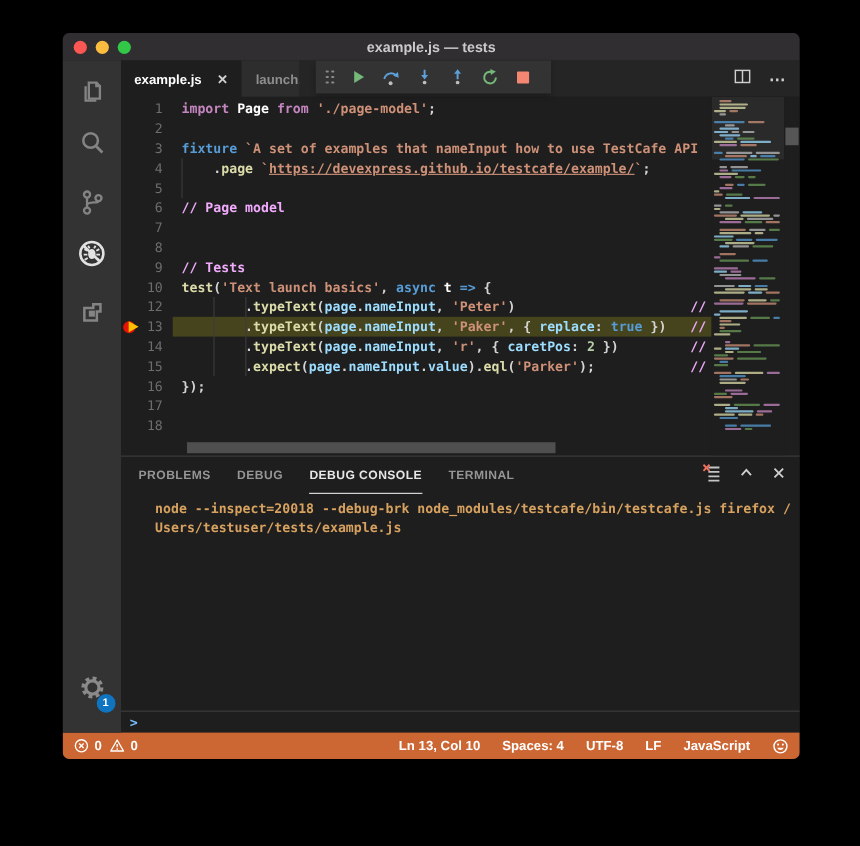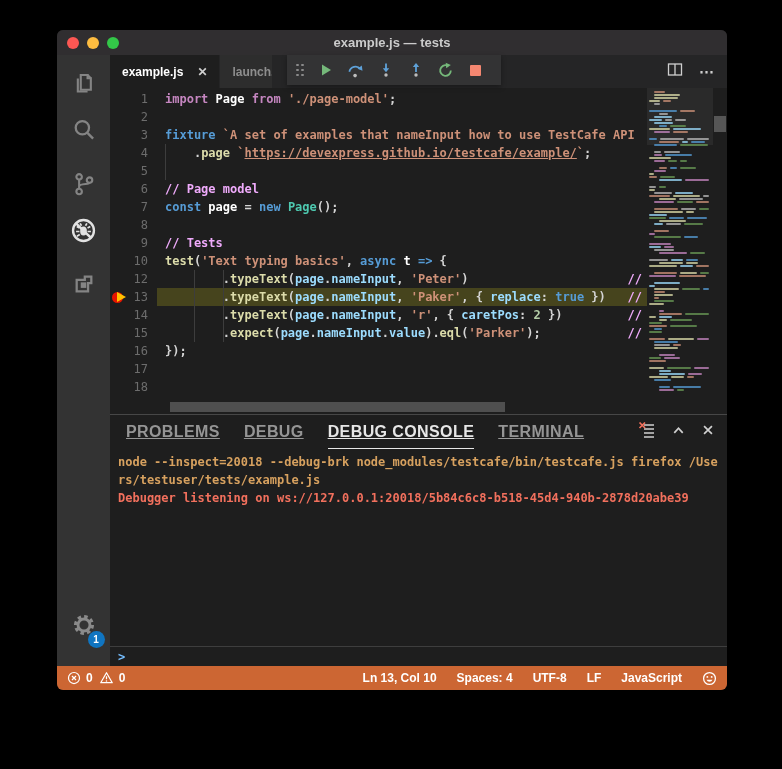--- a/index.html
+++ b/index.html
@@ -92,31 +92,31 @@
   .minimap { position:absolute; right:14px; top:0; width:66px; height:100%; background:#1e1e1e; overflow:hidden; }
   .mm-bar { position:absolute; height:2px; border-radius:1px; opacity:.75; }
   .mm-slider { position:absolute; left:0; right:0; top:0; height:57px; background:rgba(121,121,121,.14); }
   .vscroll { position:absolute; right:0; top:0; width:14px; height:100%; }
   .vscroll-thumb { position:absolute; left:1px; top:28px; width:12px; height:16px; background:#565656; }
   .hscroll-thumb { position:absolute; left:60px; bottom:2px; width:335px; height:10px; background:#4f4f4f; z-index:3; }
   
   .panel { flex:1; border-top:1px solid #474747; display:flex; flex-direction:column; background:#1e1e1e; min-height:0; }
   .panel-tabs { height:34px; flex:none; display:flex; align-items:center; padding:0 16px; gap:24px; position:relative; }
   .ptab {
-    font-size:16px; font-weight:bold; letter-spacing:.4px; color:#959595; cursor:pointer;
-    height:34px; display:flex; align-items:center; border-bottom:1px solid transparent;text-decoration:underline;
+    font-size:11px; font-weight:bold; letter-spacing:.4px; color:#959595; cursor:pointer;
+    height:34px; display:flex; align-items:center; border-bottom:1px solid transparent;
   }
   .ptab.active { color:#e7e7e7; border-bottom:1px solid #e7e7e7; }
   .panel-actions { position:absolute; right:12px; top:0; height:34px; display:flex; align-items:center; gap:15px; }
   .console-output { flex:1; padding:4px 8px 0 8px; overflow:hidden; }
   .console-line {
     font:bold 12px/18px "DejaVu Sans Mono", monospace;
     white-space:pre-wrap; word-break:break-all;
   }
-  .console-line.cmd { color:#d7a15f; }
+  .console-line.cmd { color:#d7a15f;margin-left:23px; }
   .console-line.err { color:#f2705d; }
   .prompt-row { flex:none; height:20px; border-top:1px solid #3e3e3e; display:flex; align-items:center; padding:0 8px; }
   .prompt-chevron { color:#75beff; font:bold 12px "DejaVu Sans Mono", monospace; }
   
   .statusbar {
     height:24px; flex:none; background:#cc6633; color:#fff;
     display:flex; align-items:center; padding:0 10px; font-size:12px; font-weight:bold;
   }
   .sb-left { display:flex; align-items:center; gap:6px; }
   .sb-right { margin-left:auto; display:flex; align-items:center; gap:20px; }
@@ -291,33 +291,32 @@
               <span class="guide" style="left: 55px;"></span>
               <span class="gutter">5</span>
               <span class="code"></span>
             </div>
             <div class="code-line">
               <span class="gutter">6</span>
               <span class="code"><span class="tk-com">// Page model</span></span>
             </div>
             <div class="code-line">
               <span class="gutter">7</span>
-              <span class="code"><span class="tk-kw">const</span><span class="tk-pln"> </span><span class="tk-decl">page</span><span class="tk-pln"> = </span><span class="tk-kw">new</span><span class="tk-pln"> </span><span class="tk-cls">Page</span><span class="tk-pln">();</span></span>
             </div>
             <div class="code-line">
               <span class="gutter">8</span>
               <span class="code"></span>
             </div>
             <div class="code-line">
               <span class="gutter">9</span>
               <span class="code"><span class="tk-com">// Tests</span></span>
             </div>
             <div class="code-line">
               <span class="gutter">10</span>
-              <span class="code"><span class="tk-fn">test</span><span class="tk-pln">(</span><span class="tk-str">'Text typing basics'</span><span class="tk-pln">, </span><span class="tk-kw">async</span><span class="tk-pln"> </span><span class="tk-decl">t</span><span class="tk-pln"> </span><span class="tk-kw">=&gt;</span><span class="tk-pln"> {</span></span>
+              <span class="code"><span class="tk-fn">test</span><span class="tk-pln">(</span><span class="tk-str">'Text launch basics'</span><span class="tk-pln">, </span><span class="tk-kw">async</span><span class="tk-pln"> </span><span class="tk-decl">t</span><span class="tk-pln"> </span><span class="tk-kw">=&gt;</span><span class="tk-pln"> {</span></span>
             </div>
             <div class="code-line">
               <span class="guide" style="left: 83.8984px;"></span>
               <span class="guide" style="left: 112.797px;"></span>
               <span class="gutter">12</span>
               <span class="code"><span class="tk-pln">        .</span><span class="tk-fn">typeText</span><span class="tk-pln">(</span><span class="tk-var">page</span><span class="tk-pln">.</span><span class="tk-var">nameInput</span><span class="tk-pln">, </span><span class="tk-str">'Peter'</span><span class="tk-pln">)</span><span class="tk-pln">                      </span><span class="tk-com">//</span></span>
             </div>
             <div class="code-line active-line">
               <span class="guide" style="left: 83.8984px;"></span>
               <span class="guide" style="left: 112.797px;"></span>
@@ -526,21 +525,20 @@
             </span>
             <span>
               <svg width="14" height="14" viewBox="0 0 16 16">
                 <path d="M3.5 3.5 l9 9 M12.5 3.5 l-9 9" stroke="#d0d0d0" stroke-width="1.9"></path>
               </svg>
             </span>
           </div>
         </div>
         <div class="console-output">
             <div class="console-line cmd">node --inspect=20018 --debug-brk node_modules/testcafe/bin/testcafe.js firefox /Users/testuser/tests/example.js</div>
-            <div class="console-line err">Debugger listening on ws://127.0.0.1:20018/5b84c6c8-b518-45d4-940b-2878d20abe39</div>
           </div>
         <div class="prompt-row">
           <span class="prompt-chevron">&gt;</span>
         </div>
       </div>
     </div>
   </div>
 
   <div class="statusbar">
     <div class="sb-left">

